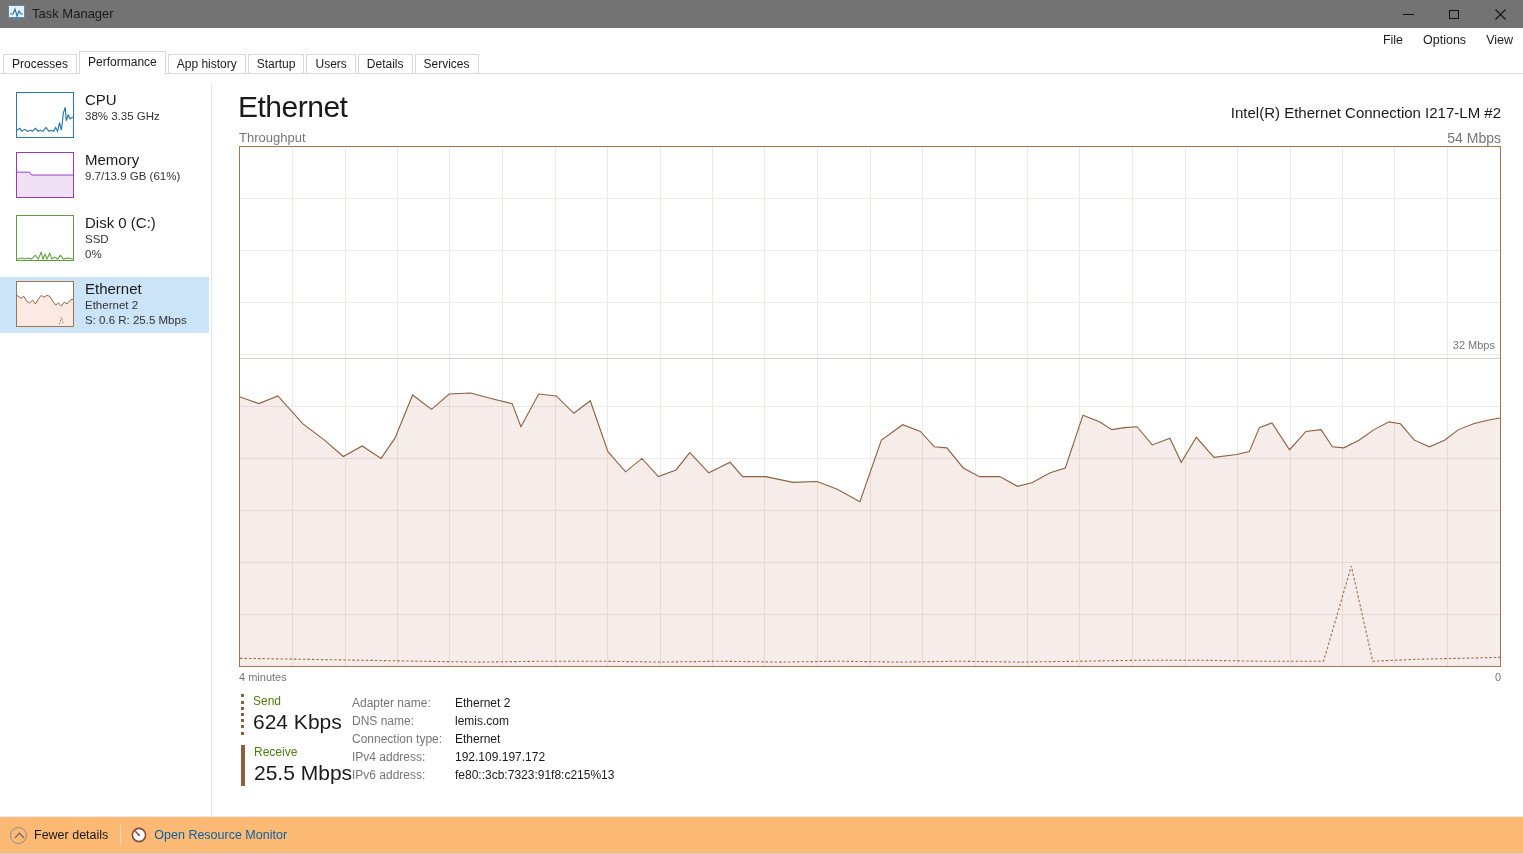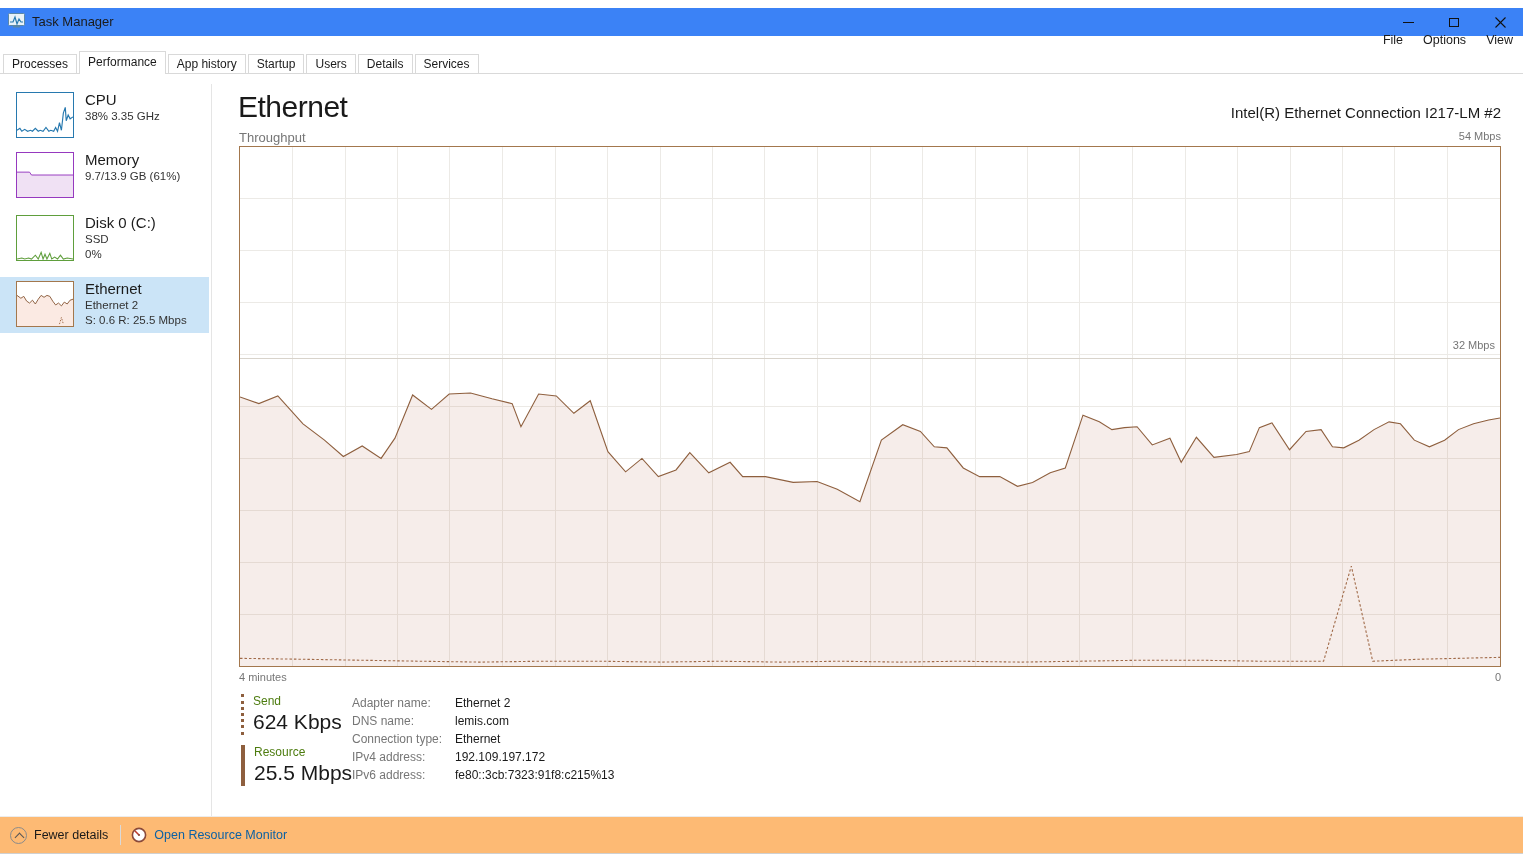--- a/index.html
+++ b/index.html
@@ -1,20 +1,20 @@
 <!DOCTYPE html>
 <html><head>
 <meta charset="utf-8">
 <style>
   * { box-sizing: border-box; margin: 0; padding: 0; }
   html,body { width:1523px; height:854px; background:#fff; font-family:"Liberation Sans", sans-serif; color:#1b1b1b; overflow:hidden; }
   #app { position:relative; width:1523px; height:854px; background:#fff; border-bottom:1px solid #d0d0d0; }
 
   
-  .titlebar { position:absolute; top:8px; left:0; right:0; height:28px; background:#3b82f6; }
+  .titlebar { position:absolute; top:0; left:0; right:0; height:28px; background:#737373; }
   .app-icon { position:absolute; left:8px; top:5px; width:17px; height:16px; }
   .title-text { position:absolute; left:32px; top:6px; font-size:13px; color:#1b1b1b; }
   .winbtns { position:absolute; right:0; top:0; height:28px; display:flex; }
   .winbtn { width:46px; height:28px; display:flex; align-items:center; justify-content:center; }
   .glyph-min { width:11px; height:0; border-top:1px solid #111; }
   .glyph-max { width:10px; height:9px; border:1px solid #111; }
 
   
   .menubar { position:absolute; top:28px; left:0; right:0; height:24px; display:flex; align-items:center; padding-left:4px;justify-content:flex-end; }
   .menu-item { font-size:12.5px; padding:3px 10px; color:#1b1b1b; }
@@ -33,21 +33,21 @@
   .thumb svg { display:block; width:100%; height:100%; }
   .side-text { position:absolute; left:85px; top:2px; right:4px; }
   .side-title { font-size:15px; color:#1b1b1b; line-height:19px; }
   .side-line { font-size:11.5px; color:#333; line-height:15px; white-space:nowrap; overflow:hidden; }
 
   
   .main { position:absolute; left:212px; top:74px; right:0; bottom:37px; background:#fff; }
   .page-title { position:absolute; left:26px; top:16px; font-size:30px; font-weight:300; color:#1a1a1a; letter-spacing:-0.5px; }
   .adapter-title { position:absolute; right:22px; top:30px; font-size:15px; color:#1a1a1a; }
   .chart-toplabel { position:absolute; left:27px; top:56px; font-size:13px; color:#767676; }
-  .chart-topright { position:absolute; right:22px; top:56px; font-size:11px; color:#767676; }
+  .chart-topright { position:absolute; right:22px; top:56px; font-size:14px; color:#767676; }
   .chartbox { position:absolute; left:27px; top:72px; width:1262px; height:521px; border:1px solid #a3774d; background:#fff; }
   .chartbox svg { display:block; width:100%; height:100%; }
   .scale-mid { position:absolute; right:5px; top:118px; font-size:11px; color:#767676; background:transparent; }
   .chart-botleft { position:absolute; left:27px; top:597px; font-size:11px; color:#767676; }
   .chart-botright { position:absolute; right:22px; top:597px; font-size:11px; color:#767676; }
 
   
   .stat { position:absolute; left:29px; padding-left:9px; }
   .stat.send { top:620px; border-left:3px dotted #8e5f3e; }
   .stat.receive { top:671px; border-left:4px solid #8e5f3e; }
@@ -224,21 +224,21 @@
     </div>
 
     <div class="chart-botleft">4 minutes</div>
     <div class="chart-botright">0</div>
 
     <div class="stat send">
       <div class="stat-label">Send</div>
       <div class="stat-value">624 Kbps</div>
     </div>
     <div class="stat receive">
-      <div class="stat-label">Resource</div>
+      <div class="stat-label">Receive</div>
       <div class="stat-value">25.5 Mbps</div>
     </div>
 
     <div class="detail-grid">
       <div class="detail-row">
         <div class="detail-label">Adapter name:</div>
         <div class="detail-value">Ethernet 2</div>
       </div>
       <div class="detail-row">
         <div class="detail-label">DNS name:</div>

